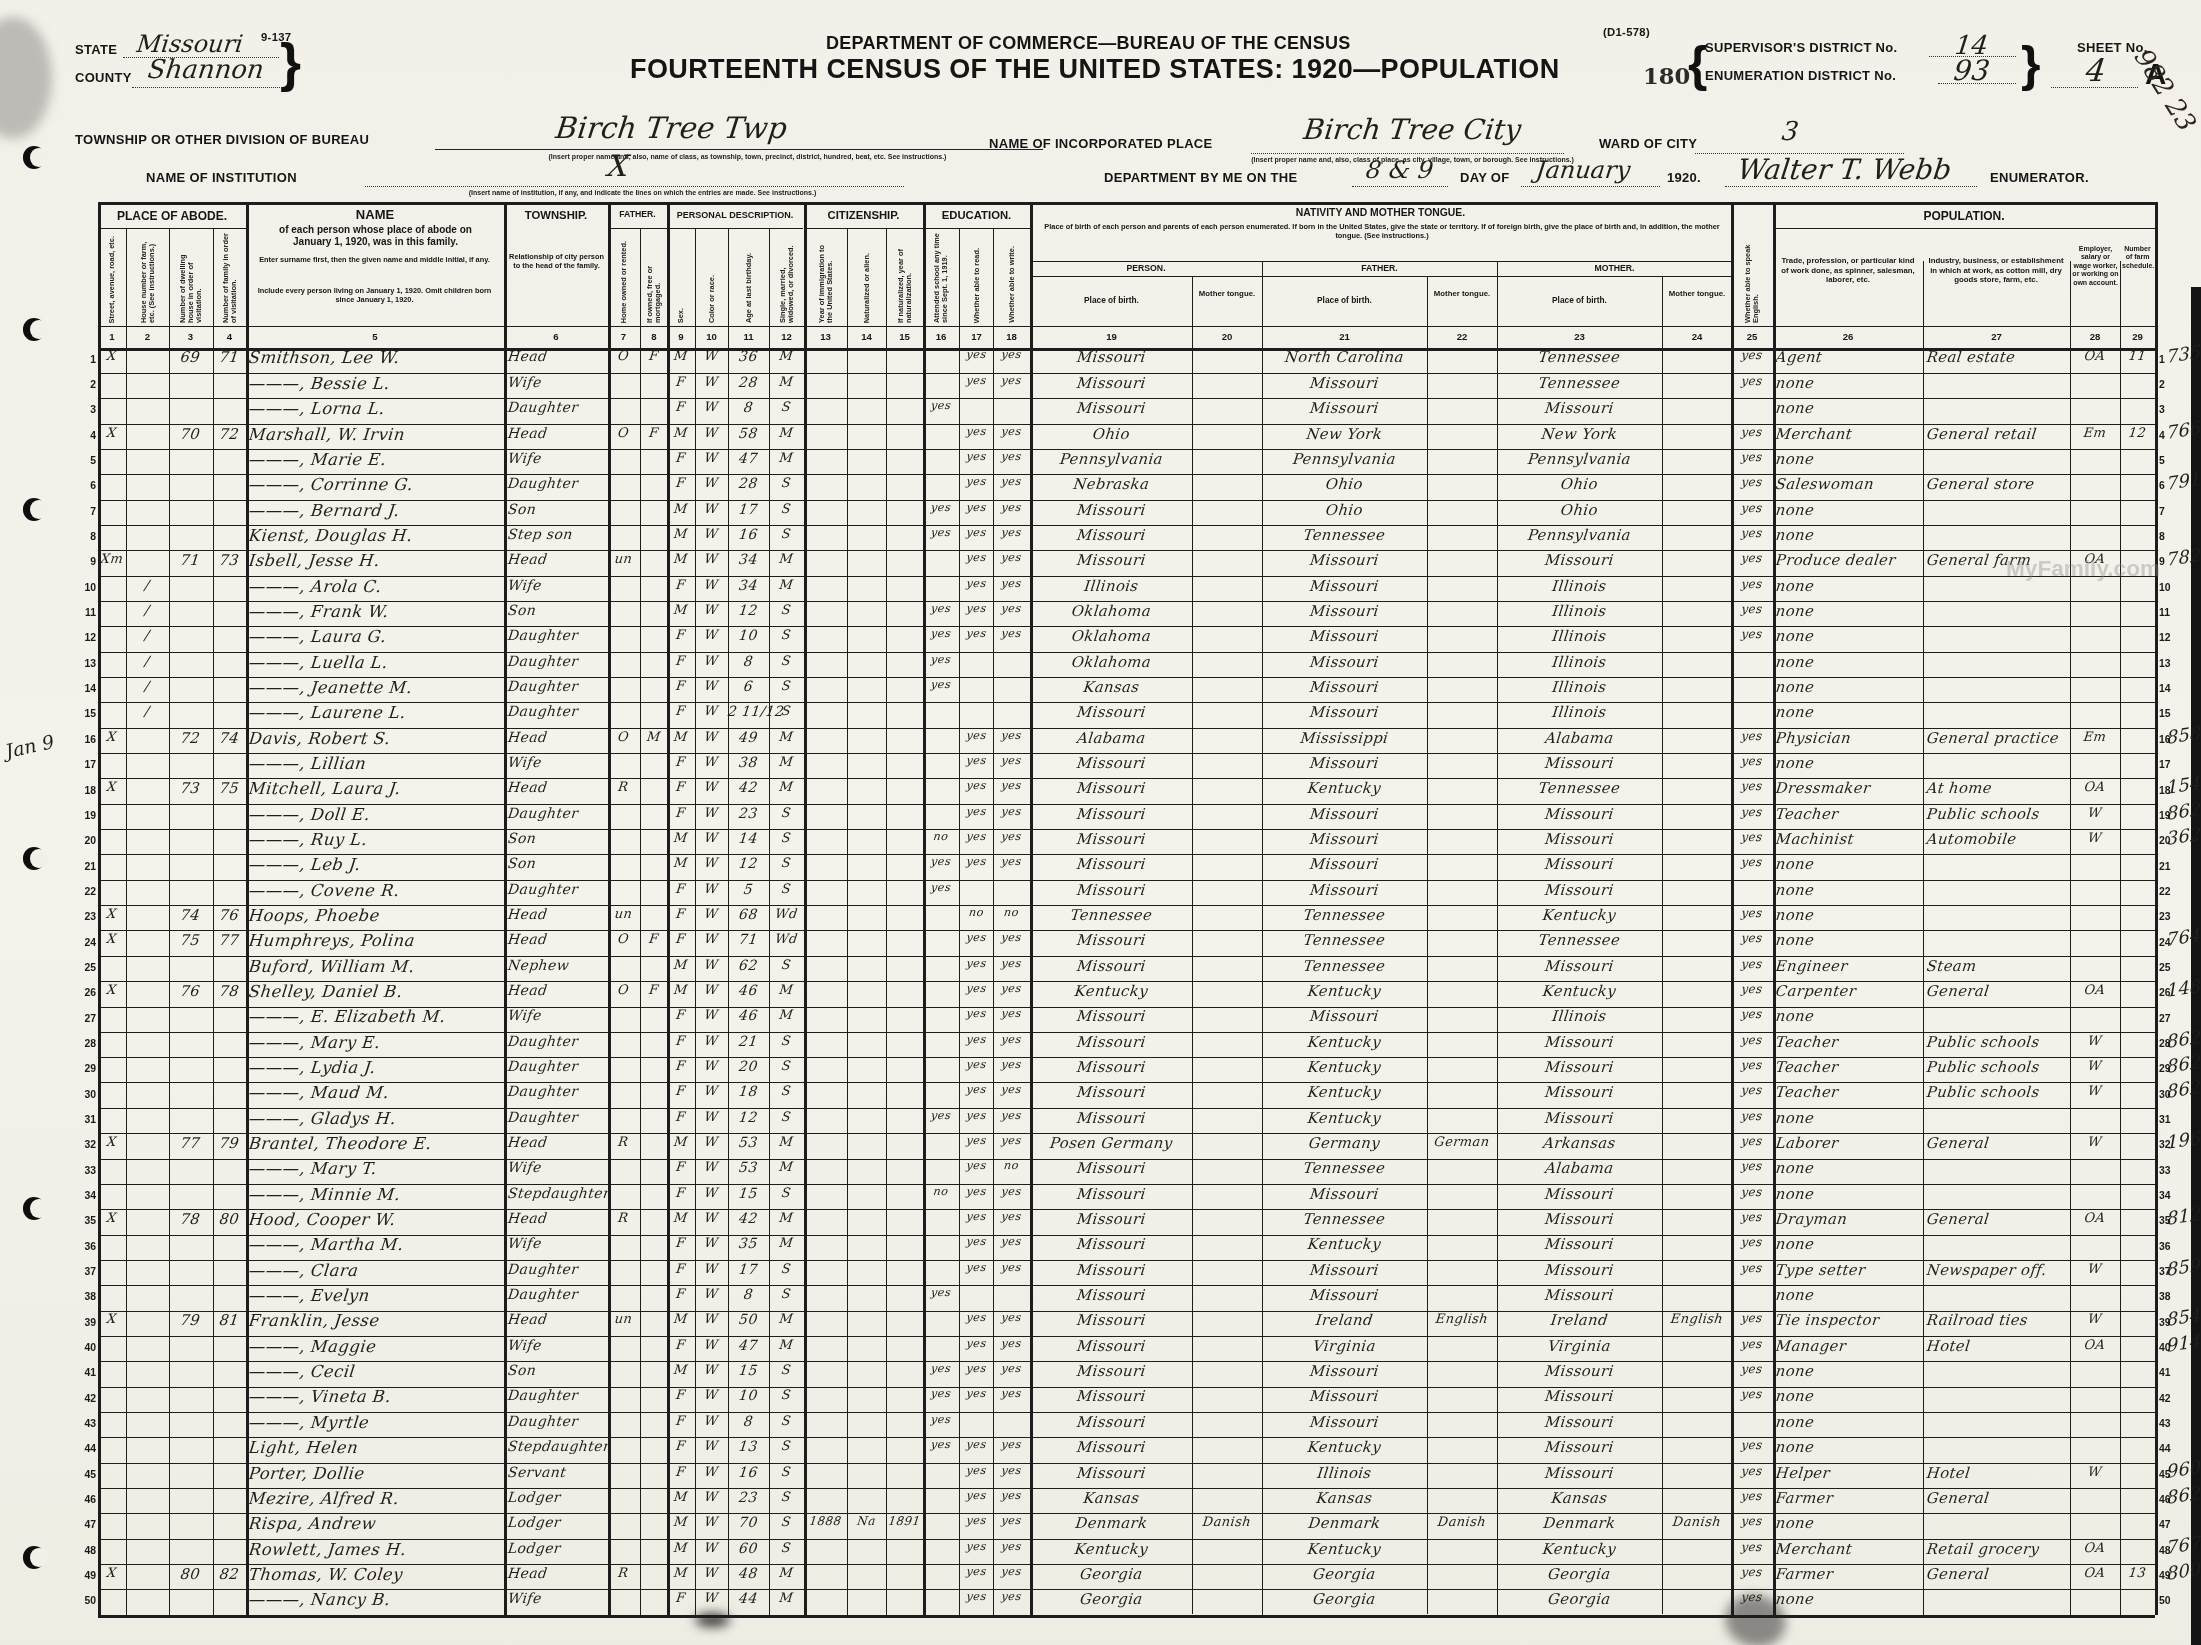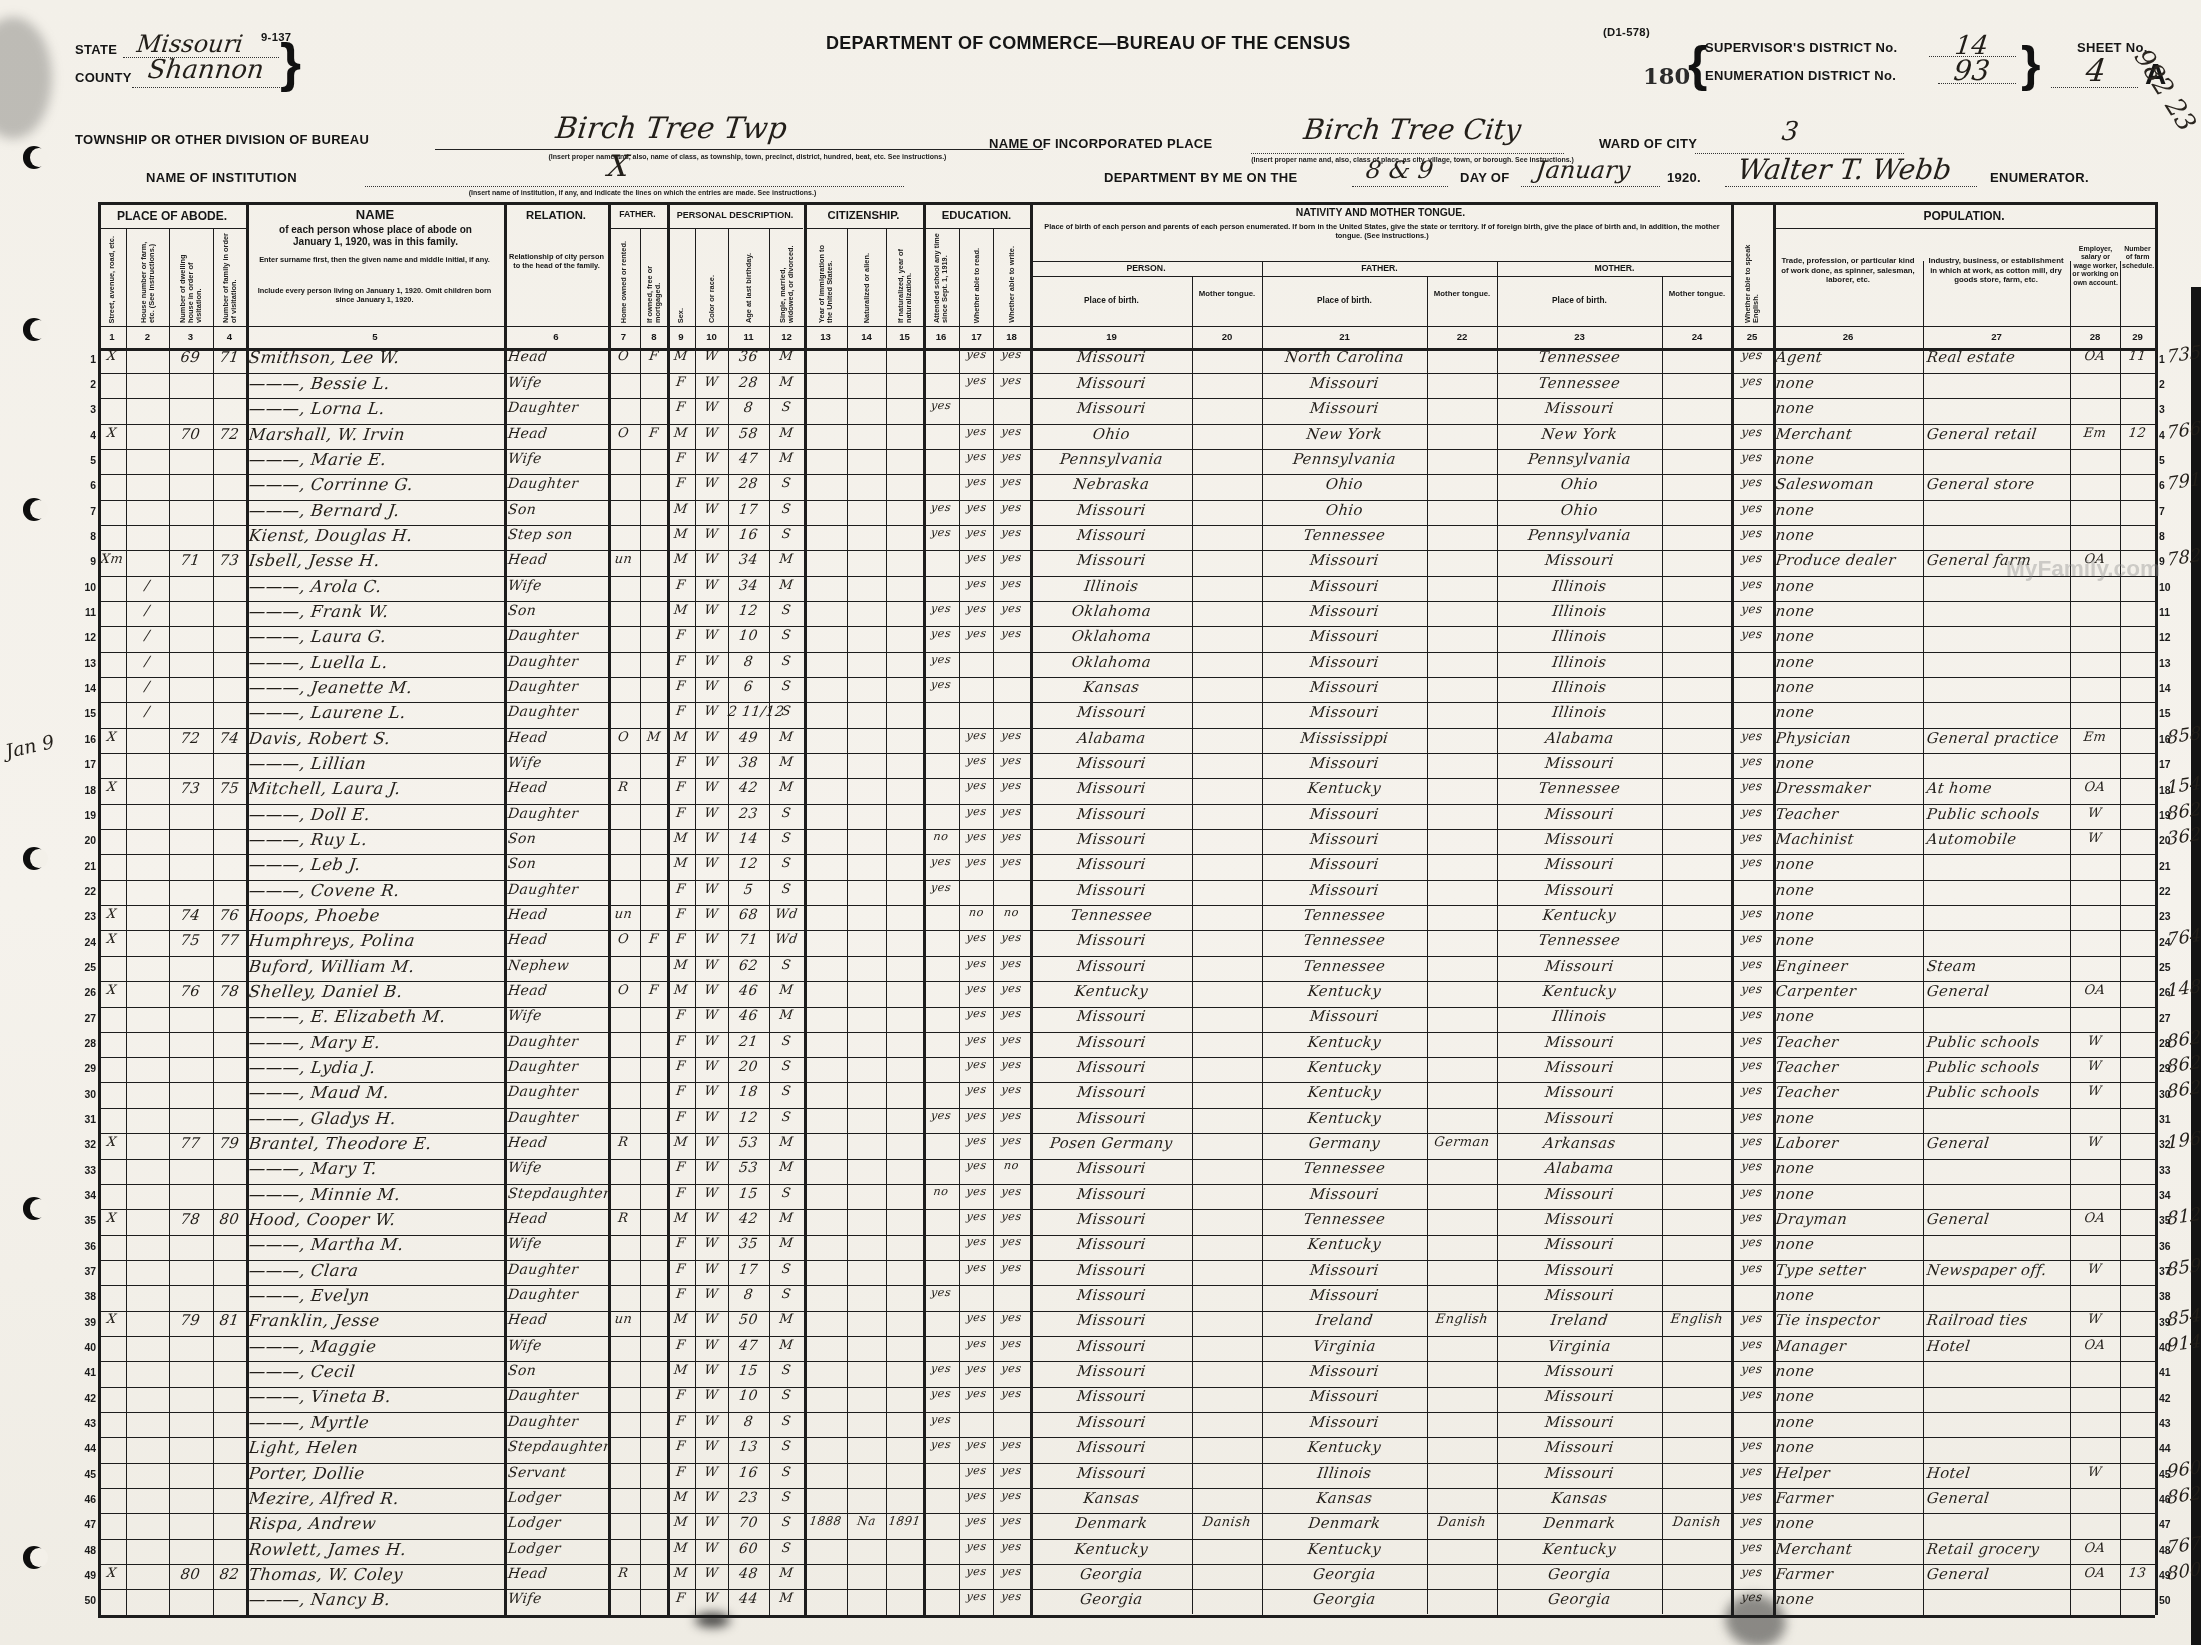--- a/index.html
+++ b/index.html
@@ -46,20 +46,21 @@
   <div class="hole" style="left:22.6px;top:1546px;"></div>
   <div class="edge" style="left:2191px;top:287px;width:10.4px;height:1358px;"></div>
   <div class="smudge" style="left:-26px;top:17.4px;width:78px;height:122px;background:rgba(90,90,85,.35);"></div>
   <div class="smudge" style="left:695px;top:1613px;width:35px;height:14px;background:rgba(20,20,20,.8);"></div>
   <div class="smudge" style="left:1725px;top:1595px;width:61px;height:52px;background:rgba(70,70,68,.6);transform:rotate(14deg);"></div>
 
   <div class="abs plabel" style="left:261px;top:31px;font-size:11.3px;">9-137</div>
   <div class="abs plabel" style="left:1603px;top:26px;font-size:11.3px;">(D1-578)</div>
 
   <div class="abs plabel" style="left:826px;top:33px;font-size:18px;">DEPARTMENT OF COMMERCE—BUREAU OF THE CENSUS</div>
+  <div class="abs plabel" style="left:630px;top:54px;font-size:27px;letter-spacing:0.4px;">FOURTEENTH CENSUS OF THE UNITED STATES: 1920—POPULATION</div>
   <div class="abs hwc" style="left:1643px;top:63px;font-size:22.6px;font-weight:bold;font-style:normal;color:#2b2b2b;">180</div>
 
   <div class="abs plabel" style="left:75px;top:42px;font-size:13px;">STATE</div>
   <div class="abs dotline" style="left:123px;top:57px;width:156px;"></div>
   <div class="abs hw" style="left:137px;top:29.5px;font-size:24px;">Missouri</div>
 
   <div class="abs plabel" style="left:75px;top:70px;font-size:13px;">COUNTY</div>
   <div class="abs dotline" style="left:132px;top:87px;width:148px;"></div>
   <div class="abs hw" style="left:148px;top:54px;font-size:26px;">Shannon</div>
   <div class="abs" style="left:280px;top:31px;font-size:54px;font-weight:bold;">}</div>
@@ -202,21 +203,21 @@
       <div class="hline" style="left:98px;top:1539px;width:2057px;"></div>
       <div class="hline" style="left:98px;top:1564px;width:2057px;"></div>
       <div class="hline" style="left:98px;top:1589px;width:2057px;"></div>
       <div class="hline heavy" style="left:98px;top:1615px;width:2057px;"></div>
       <div class="gtitle" style="left:98px;top:209px;width:148px;font-size:12px;">PLACE OF ABODE.</div>
       <div class="gtitle" style="left:246px;top:207px;width:258px;font-size:13px;">NAME</div>
       <div class="gtitle" style="left:249px;top:224px;width:253px;font-size:10px;font-weight:bold;">of each person whose place of abode on</div>
       <div class="gtitle" style="left:249px;top:236px;width:253px;font-size:10px;font-weight:bold;">January 1, 1920, was in this family.</div>
       <div class="gtitle" style="left:250px;top:256px;width:249px;font-size:7.4px;line-height:1.2;">Enter surname first, then the given name and middle initial, if any.</div>
       <div class="gtitle" style="left:250px;top:287px;width:249px;font-size:7.4px;line-height:1.2;">Include every person living on January 1, 1920.  Omit children born since January 1, 1920.</div>
-      <div class="gtitle" style="left:504px;top:209px;width:104px;font-size:11.3px;">RELATION.</div>
+      <div class="gtitle" style="left:504px;top:209px;width:104px;font-size:11.3px;">TOWNSHIP.</div>
       <div class="gtitle" style="left:508px;top:252px;width:97px;font-size:7.4px;line-height:1.25;">Relationship of city person to the head of the family.</div>
       <div class="gtitle" style="left:608px;top:209px;width:59px;font-size:8.7px;">FATHER.</div>
       <div class="gtitle" style="left:667px;top:210px;width:136px;font-size:9px;">PERSONAL DESCRIPTION.</div>
       <div class="gtitle" style="left:804px;top:209px;width:119px;font-size:11.3px;">CITIZENSHIP.</div>
       <div class="gtitle" style="left:923px;top:209px;width:107px;font-size:11.3px;">EDUCATION.</div>
       <div class="gtitle" style="left:1030px;top:207px;width:701px;font-size:10.4px;">NATIVITY AND MOTHER TONGUE.</div>
       <div class="gtitle" style="left:1043px;top:222px;width:678px;font-size:7.4px;line-height:1.25;font-weight:bold;">Place of birth of each person and parents of each person enumerated.  If born in the United States, give the state or territory.  If of foreign birth, give the place of birth and, in addition, the mother tongue.  (See instructions.)</div>
       <div class="gtitle" style="left:1030px;top:263px;width:232px;font-size:8.7px;">PERSON.</div>
       <div class="gtitle" style="left:1262px;top:263px;width:235px;font-size:8.7px;">FATHER.</div>
       <div class="gtitle" style="left:1497px;top:263px;width:235px;font-size:8.7px;">MOTHER.</div>

